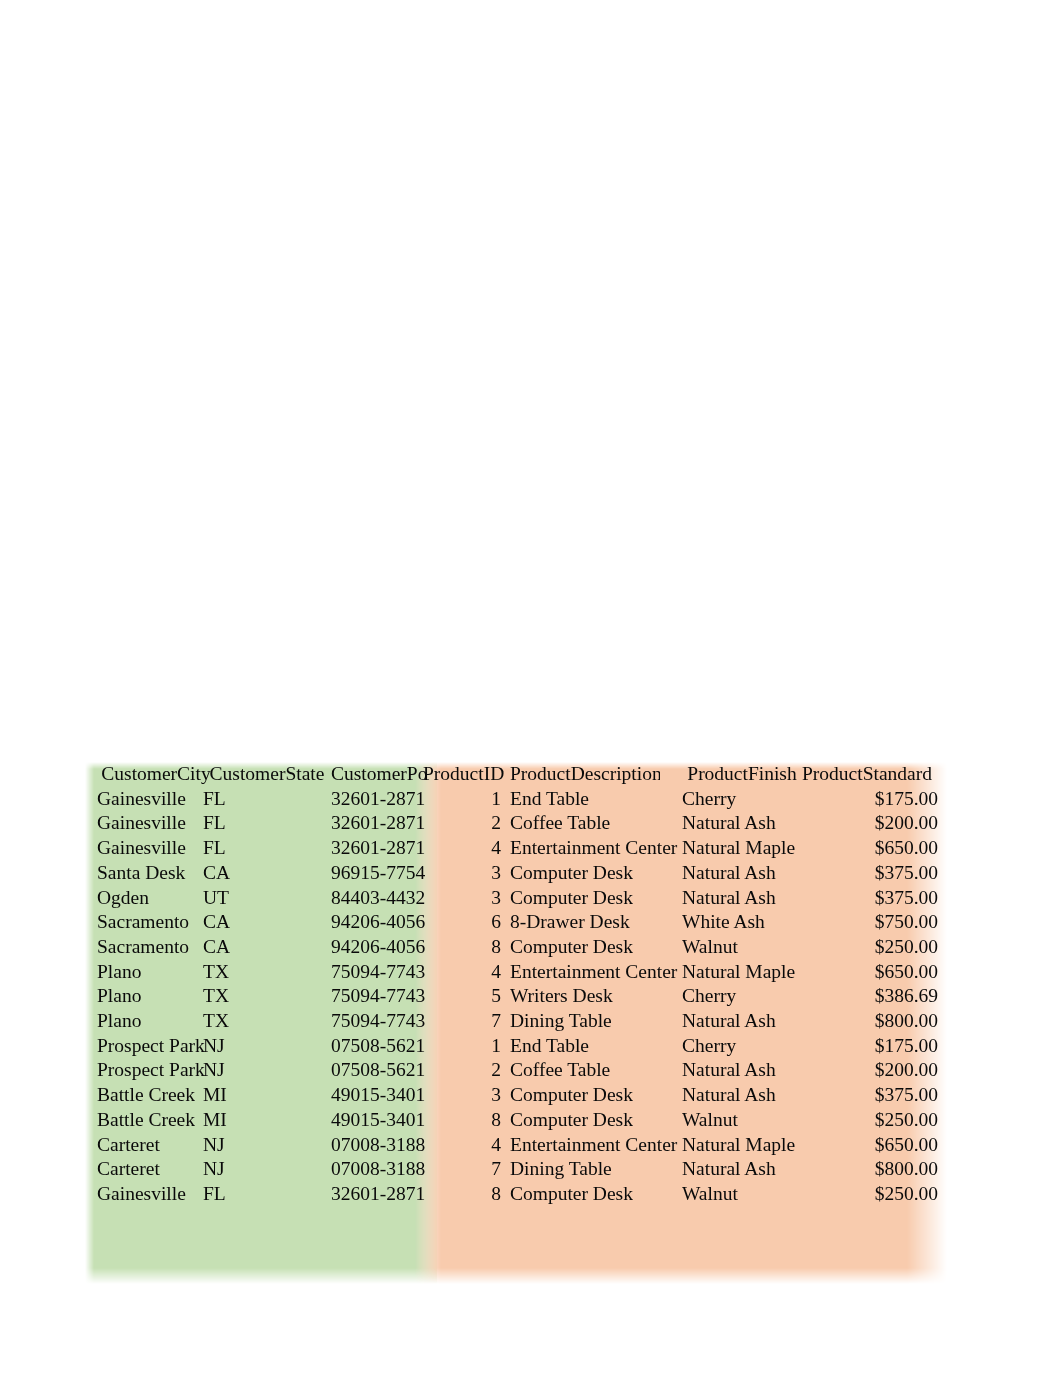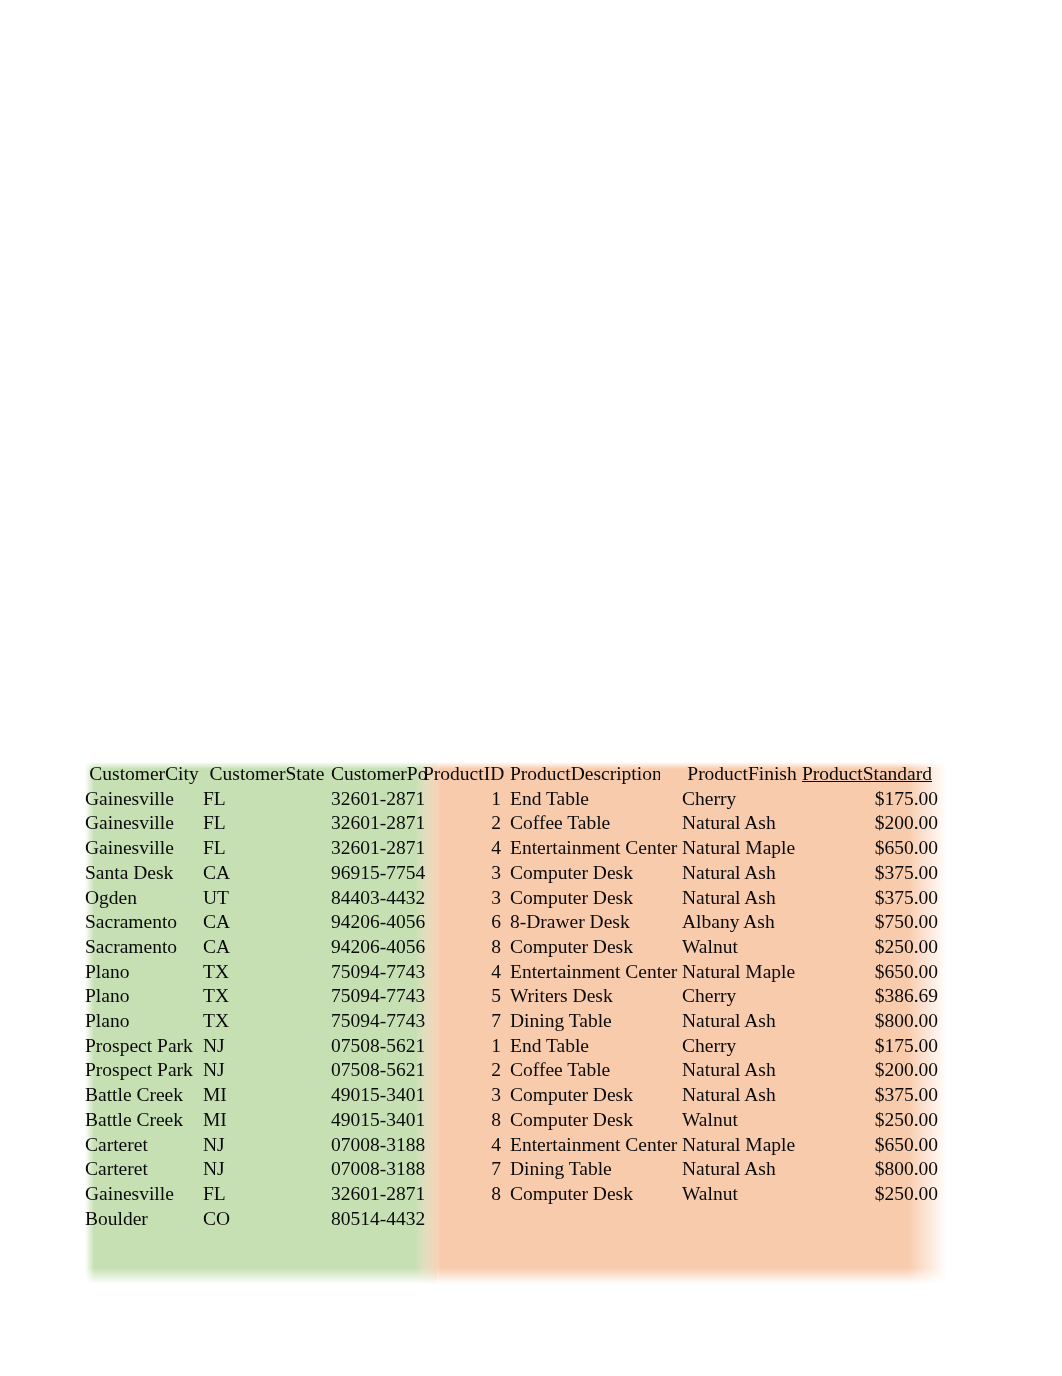--- a/index.html
+++ b/index.html
@@ -92,31 +92,31 @@
   .c-price  { width: 145px; text-align: right; padding-right: 9px !important; }
 
   
   thead th { height: 25px; }
 
   .clipbox {
     display: block;
     overflow: hidden;
     white-space: nowrap;
   }
-  .c-city   .clipbox { width: 118px; }
+  .c-city   .clipbox { width: 118px; margin-left: 12px; }
   .c-state  .clipbox { width: 128px; }
   .c-desc   .clipbox { width: 172px; }
   .c-finish .clipbox { width: 120px; }
 
   
   thead .c-zip   { text-align: left; padding-right: 0 !important; }
   thead .c-zip   .clipbox { width: 97px; }
   thead .c-pid   { text-align: left; padding-right: 0 !important; }
   thead .c-pid   .clipbox { width: 87px; }
-  thead .c-price { text-align: left; padding-right: 0 !important; text-decoration: underline; }
+  thead .c-price { text-align: left; padding-right: 0 !important; }
   thead .c-price .clipbox { width: 145px; }
   thead .c-desc  { padding-left: 28px; }
   thead .c-desc  .clipbox { width: 150px; }
 </style>
 </head>
 <body>
 
 <div id="sheet-block">
 
   <div class="fill fill-green"></div>
@@ -249,21 +249,21 @@
           </td>
           <td class="c-state">
             <span class="clipbox">CA</span>
           </td>
           <td class="c-zip">94206-4056</td>
           <td class="c-pid">6</td>
           <td class="c-desc">
             <span class="clipbox">8-Drawer Desk</span>
           </td>
           <td class="c-finish">
-            <span class="clipbox">Albany Ash</span>
+            <span class="clipbox">White Ash</span>
           </td>
           <td class="c-price">$750.00</td>
         </tr>
         <tr>
           <td class="c-city">
             <span class="clipbox">Sacramento</span>
           </td>
           <td class="c-state">
             <span class="clipbox">CA</span>
           </td>
@@ -440,33 +440,16 @@
           <td class="c-zip">32601-2871</td>
           <td class="c-pid">8</td>
           <td class="c-desc">
             <span class="clipbox">Computer Desk</span>
           </td>
           <td class="c-finish">
             <span class="clipbox">Walnut</span>
           </td>
           <td class="c-price">$250.00</td>
         </tr>
-        <tr>
-          <td class="c-city">
-            <span class="clipbox">Boulder</span>
-          </td>
-          <td class="c-state">
-            <span class="clipbox">CO</span>
-          </td>
-          <td class="c-zip">80514-4432</td>
-          <td class="c-pid"></td>
-          <td class="c-desc">
-            <span class="clipbox"></span>
-          </td>
-          <td class="c-finish">
-            <span class="clipbox"></span>
-          </td>
-          <td class="c-price"></td>
-        </tr>
       </tbody>
   </table>
 
 </div>
 
 </body></html>

